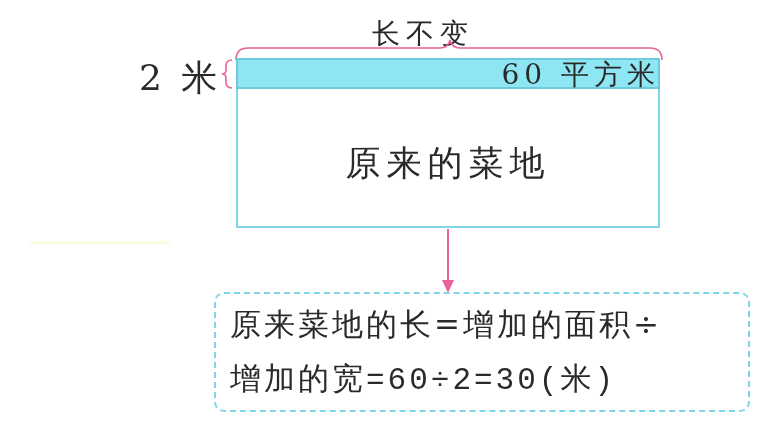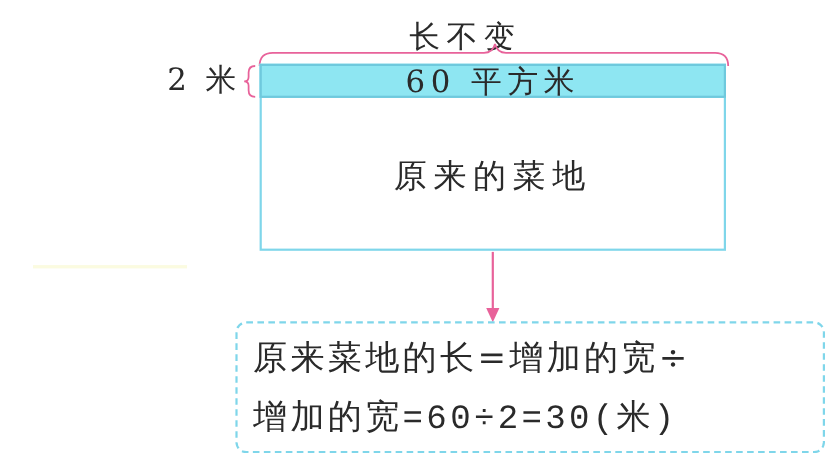--- a/index.html
+++ b/index.html
@@ -1,24 +1,24 @@
 <!DOCTYPE html>
 <html><head>
 <meta charset="utf-8">
 <style>
   html, body { margin:0; padding:0; }
   body { width:758px; height:421px; background:#ffffff; position:relative; overflow:hidden;
          font-family:"DejaVu Serif", "Liberation Serif", serif; color:#2a2a2a; }
   .abs { position:absolute; }
   .top-label { left:372px; top:2px; font-size:28px; letter-spacing:6px;margin-top:13px; }
-  .side-label { left:152px; top:54px; font-size:28px; letter-spacing:4px;text-align:right; }
+  .side-label { left:139px; top:54px; font-size:36px; letter-spacing:4px;text-align:right; }
   .rect { left:236px; top:58px; width:424px; height:170px; border:2px solid #7fd6ea; box-sizing:border-box; background:#fff; }
   .strip { left:236px; top:58px; width:424px; height:31px; background:#8ee6f2; border:2px solid #6fc9dd; box-sizing:border-box; }
-  .strip-text { left:236px; top:56px; width:424px; text-align:center; font-size:28px; letter-spacing:5px; }
-  .rect-text { left:236px; top:140px; width:424px; text-align:center; font-size:30px; letter-spacing:6px; }
+  .strip-text { left:236px; top:56px; width:424px; text-align:right; font-size:28px; letter-spacing:5px; }
+  .rect-text { left:236px; top:140px; width:424px; text-align:center; font-size:35px; letter-spacing:6px; }
   .formula-box { left:214px; top:292px; width:536px; height:120px; border:2px dashed #7fd6ea; border-radius:10px; box-sizing:border-box; }
   .formula-line { left:230px; font-size:31px; letter-spacing:3px; white-space:nowrap; }
   .line1 { top:304px; }
   .line2 { top:358px;font-family:Liberation Mono, monospace; }
   .faint { left:30px; top:241px; width:140px; height:3px; background:#fbfbe0; }
 </style>
 </head>
 <body>
 
 <div class="abs faint"></div>
@@ -33,14 +33,14 @@
 </svg>
 
 <div class="abs side-label">2 米</div>
 
 <div class="abs rect"></div>
 <div class="abs strip"></div>
 <div class="abs strip-text">60 平方米</div>
 <div class="abs rect-text">原来的菜地</div>
 
 <div class="abs formula-box"></div>
-<div class="abs formula-line line1">原来菜地的长=增加的宽÷</div>
+<div class="abs formula-line line1">原来菜地的长=增加的面积÷</div>
 <div class="abs formula-line line2">增加的宽=60÷2=30(米)</div>
 
 </body></html>

